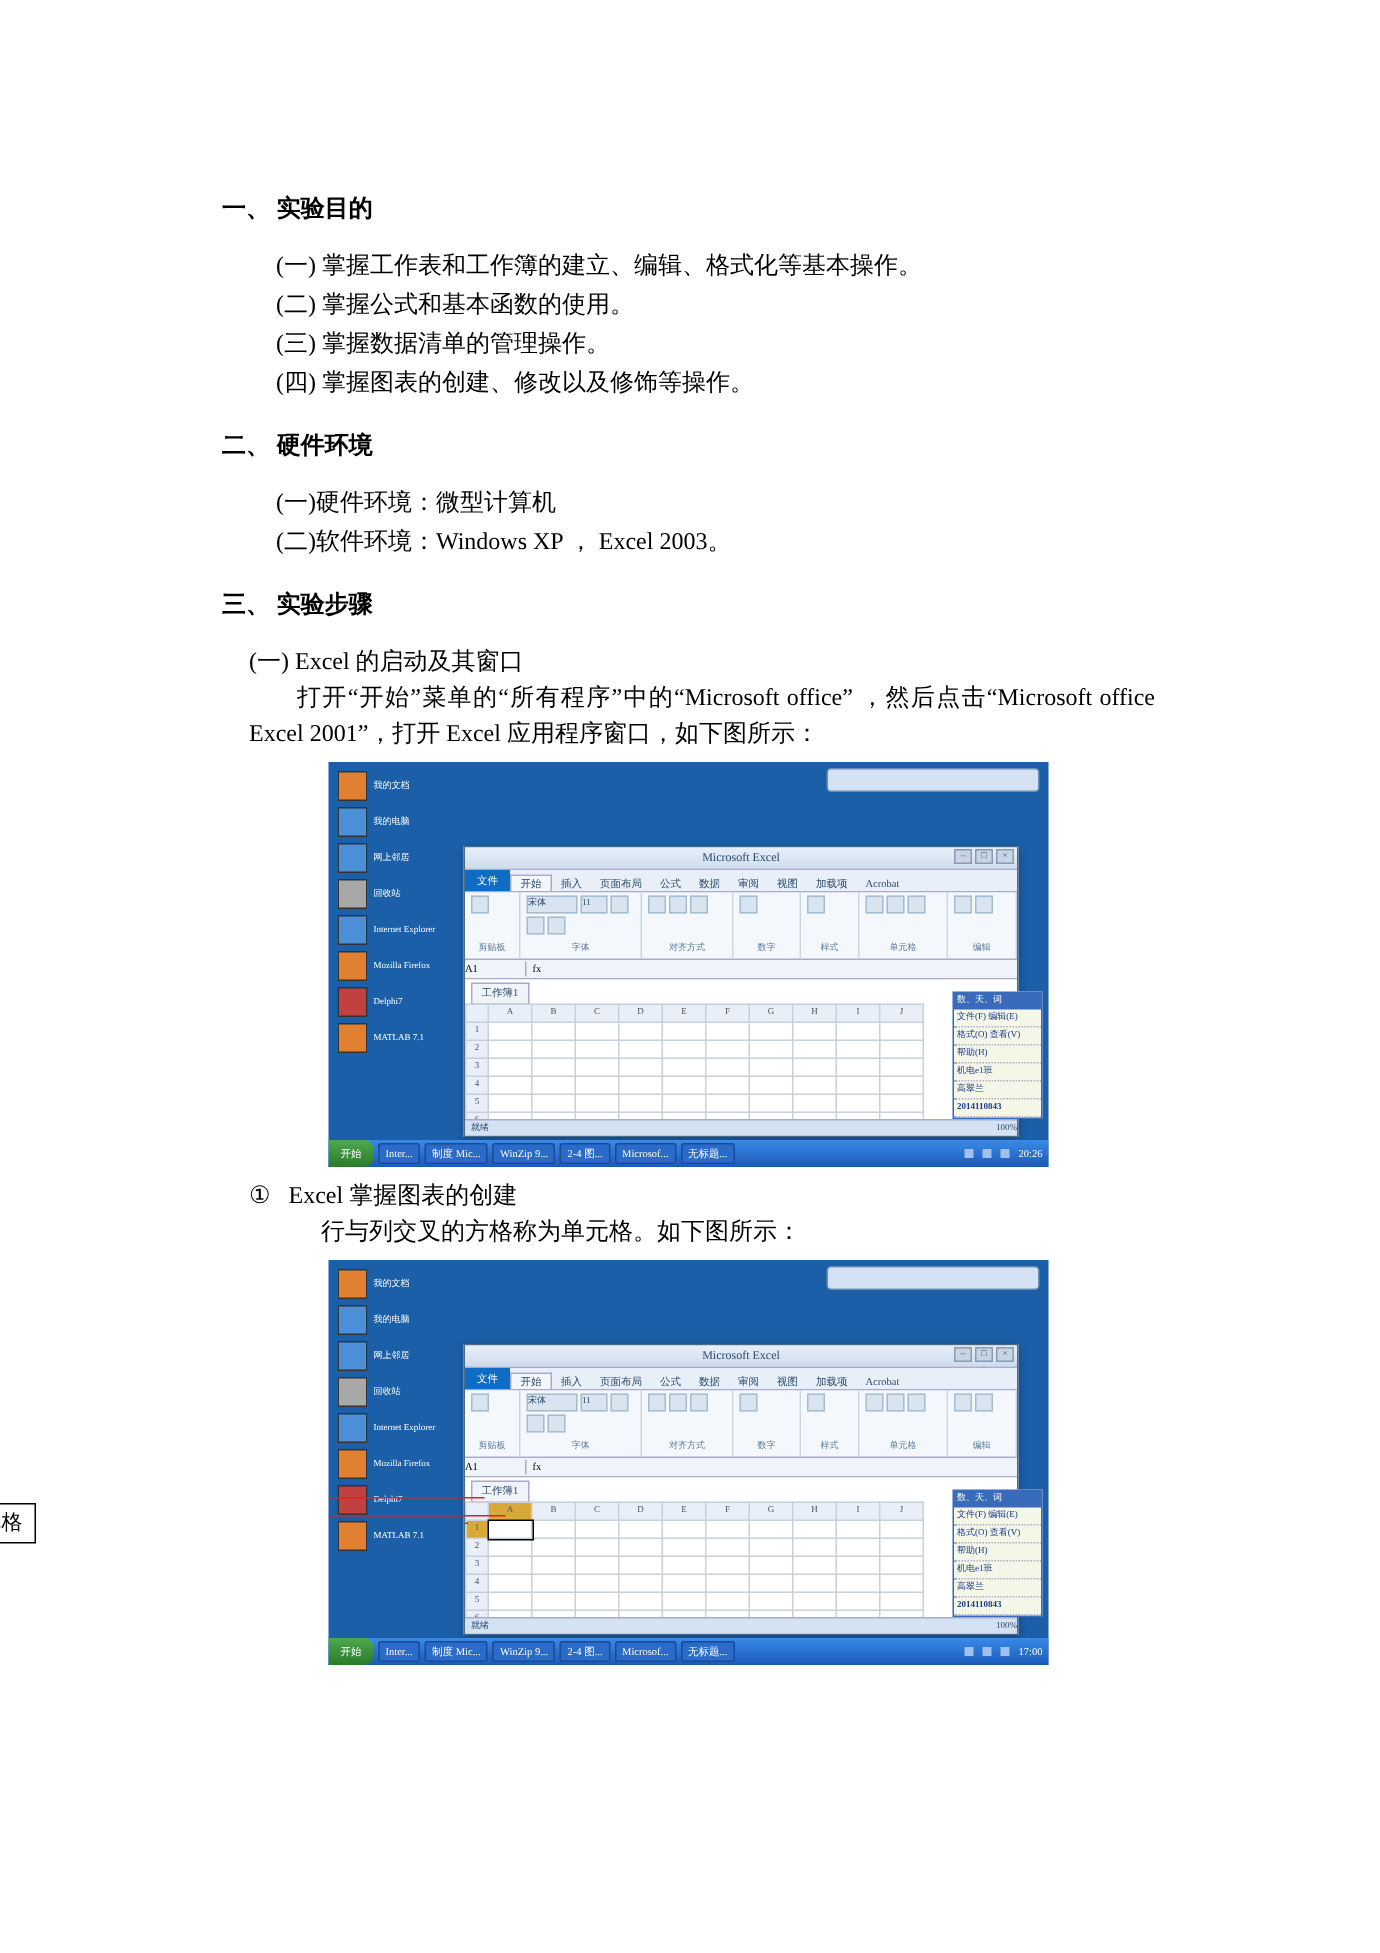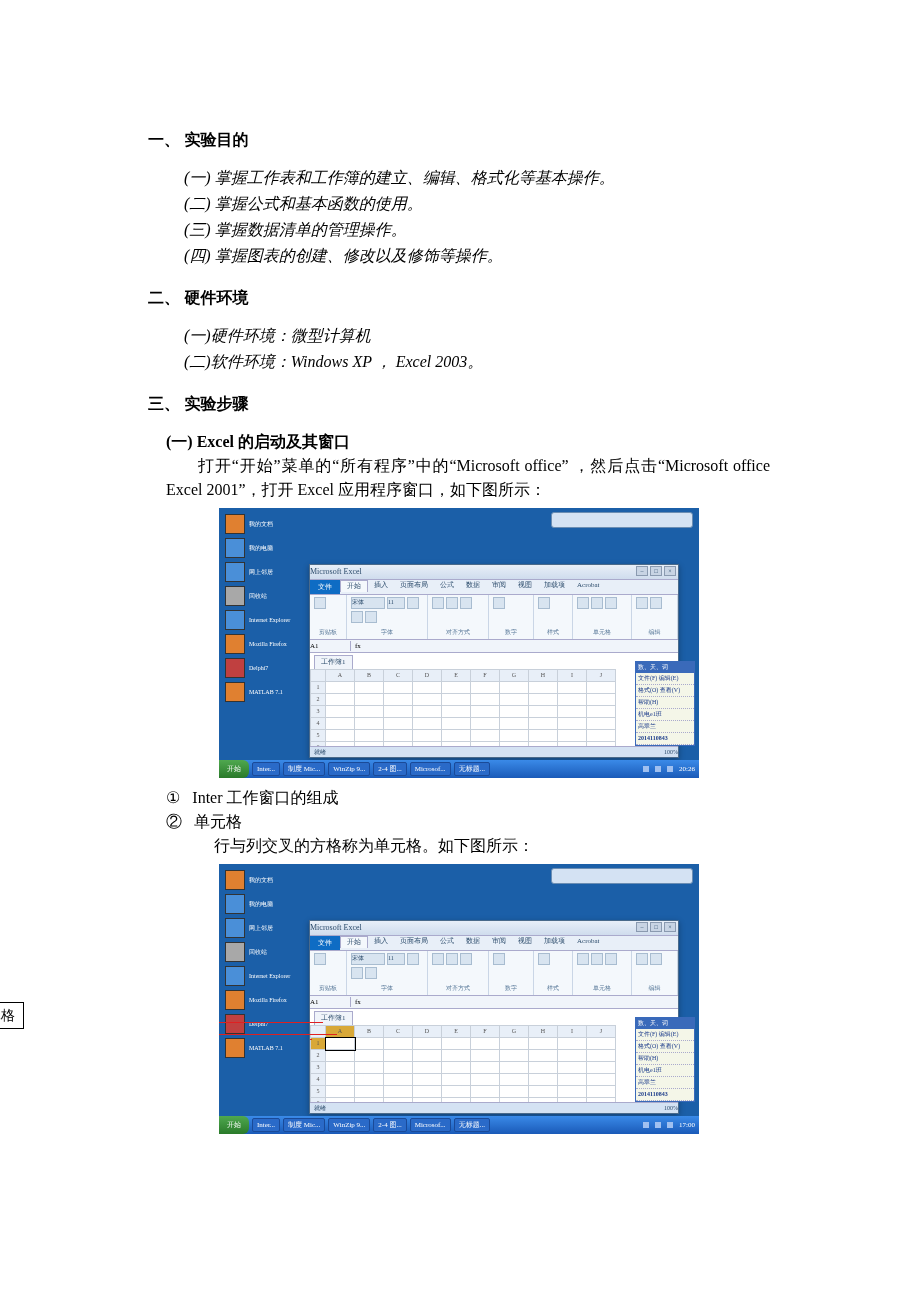--- a/index.html
+++ b/index.html
@@ -20,27 +20,26 @@
   }
   h2 {
     font-family: "SimHei", "黑体", sans-serif;
     font-weight: bold;
     font-size: 16px;
     margin: 18px 0 14px 0;
   }
   .indent-list {
     margin-left: 36px;
     margin-bottom: 6px;
-    font-style: italic;
   }
   .indent-list div {
     margin: 2px 0;
   }
   .sub-bold {
-    font-weight: bold;
+    font-weight: normal;
     margin-left: 18px;
     margin-top: 4px;
   }
   .body-para {
     margin-left: 18px;
     text-indent: 2em;
     text-align: justify;
   }
   .body-para-noindent {
     margin-left: 18px;
@@ -105,20 +104,21 @@
     flex-direction: column;
   }
   .ex-titlebar {
     height: 14px;
     background: linear-gradient(#e8eff8,#cfdced);
     border-bottom: 1px solid #aac;
     font-size: 8px;
     color: #2a4a6a;
     display: flex;
     align-items: center;
+    justify-content: center;
     position: relative;
   }
   .win-ctrl {
     position: absolute; right: 2px; top: 1px;
     display: flex; gap: 2px;
   }
   .win-ctrl div {
     width: 10px; height: 8px;
     background: #c8d4e4;
     border: 1px solid #8a9ab0;
@@ -126,21 +126,21 @@
     text-align: center;
     line-height: 8px;
   }
   .ex-ribbon-tabs {
     height: 14px;
     background: #e8eff8;
     border-bottom: 1px solid #aac;
     display: flex;
     font-size: 7px;
     color: #2a4a6a;
-    align-items: flex-start;
+    align-items: flex-end;
   }
   .ex-ribbon-tabs div {
     padding: 0 6px;
   }
   .ex-ribbon-tabs .file-tab {
     background: #0e6cc4;
     color: #fff;
     padding: 2px 8px;
     height: 100%;
     box-sizing: border-box;
@@ -595,27 +595,23 @@
           <div class="c"></div>
           <div class="c"></div>
           <span>20:26</span>
         </div>
       </div>
     </div>
   </div>
 
   <div class="enum-line">
     <span>①</span>&nbsp;&nbsp;
-    <span>Inter 工作窗口的组成</span>
+    <span>Excel 掌握图表的创建</span>
   </div>
 
-  <div class="enum-line">
-    <span>②</span>&nbsp;&nbsp;
-    <span>单元格</span>
-  </div>
   <div class="body-para-noindent" style="text-indent:3em">行与列交叉的方格称为单元格。如下图所示：</div>
 
   <div class="screenshot-wrap" style="position:relative">
     <div class="screenshot">
       <div class="quicklaunch"></div>
       <div class="desktop-icons">
         <div class="d-icon">
             <div class="sq orange"></div>
             <span>我的文档</span>
           </div>

